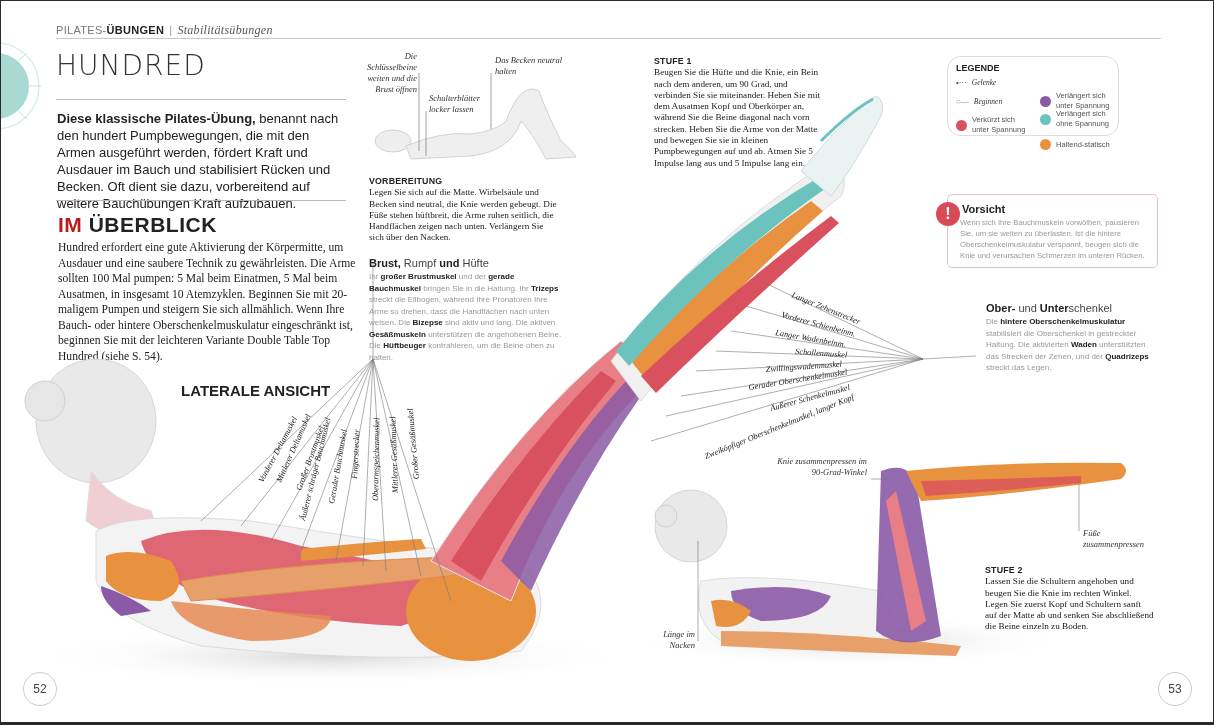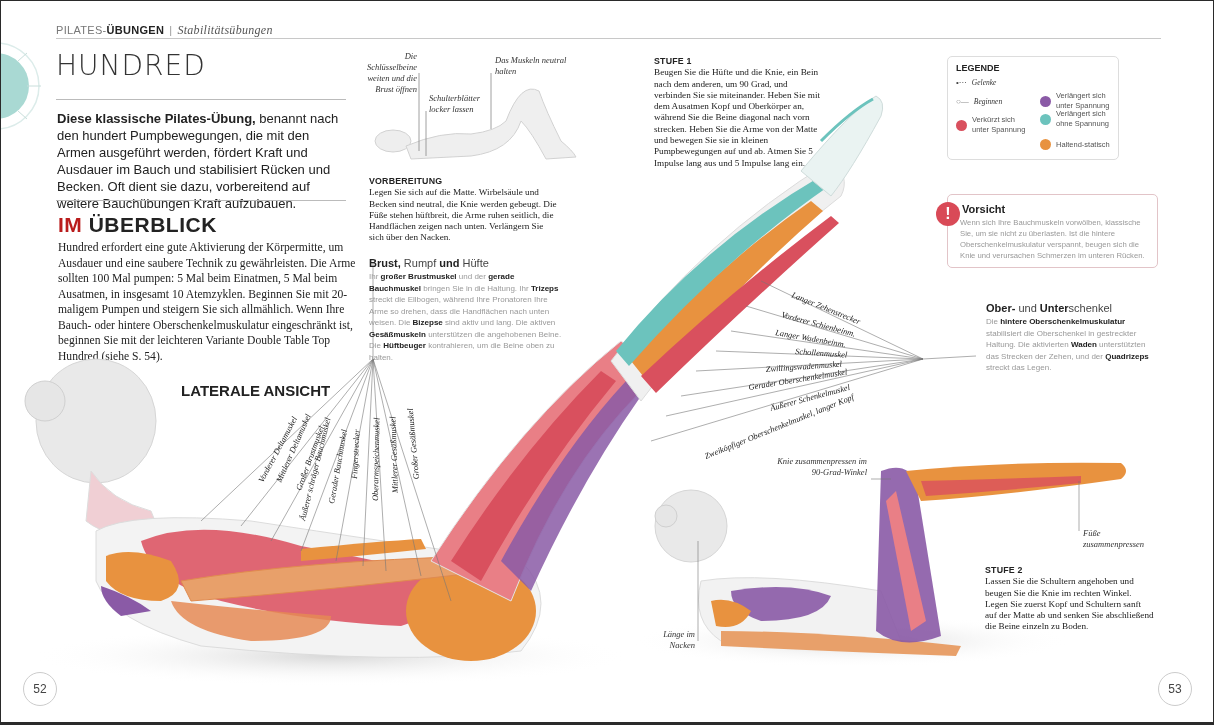--- a/index.html
+++ b/index.html
@@ -27,21 +27,21 @@
   .overview-p { position: absolute; left: 57px; top: 239px; width: 298px; font-family: "Liberation Serif", serif; font-size: 11.6px; line-height: 15.5px; color: #222; }
 
   .serif-note { font-family: "Liberation Serif", serif; font-style: italic; font-size: 8.5px; line-height: 11px; color: #333; position: absolute; }
   .cap { font-weight: bold; font-size: 8.8px; letter-spacing: 0.2px; color: #222; }
   .block-serif { position: absolute; font-family: "Liberation Serif", serif; font-size: 9.2px; line-height: 11.3px; color: #222; }
   .block-sans { position: absolute; font-size: 8px; line-height: 11.5px; color: #999; }
   .block-sans b { color: #222; }
   .block-sans .h { font-size: 11px; color: #222; line-height: 14px; display: block; margin-bottom: 1px; }
   .block-sans .h .lt { font-weight: normal; color: #444; }
 
-  .legend { position: absolute; left: 946px; top: 55px; width: 172px; height: 104px; border: 1px solid #ddd; border-radius: 5px; padding: 6px 8px; font-size: 7.5px; color: #555; }
+  .legend { position: absolute; left: 946px; top: 55px; width: 172px; height: 80px; border: 1px solid #ddd; border-radius: 14px; padding: 6px 8px; font-size: 7.5px; color: #555; }
   .legend .lt { font-weight: bold; font-size: 9px; color: #222; margin-bottom: 3px; }
   .legend .item { position: absolute; display: flex; align-items: center; gap: 5px; line-height: 10px; }
   .legend .dot { width: 11px; height: 11px; border-radius: 50%; flex: none; }
   .legend .ital { font-family: "Liberation Serif", serif; font-style: italic; color: #333; }
 
   .caution { position: absolute; left: 946px; top: 193px; width: 211px; height: 74px; border: 1px solid #e2c4c8; border-radius: 5px; padding: 8px 8px 6px 12px; }
   .caution .ic { position: absolute; left: -12px; top: 7px; width: 24px; height: 24px; border-radius: 50%; background: #d94a57; color: #fff; font-weight: bold; font-size: 16px; text-align: center; line-height: 24px; }
   .caution .h { font-weight: bold; font-size: 11px; color: #222; margin-left: 2px; }
   .caution .p { font-size: 7.7px; line-height: 11px; color: #999; margin-top: 2px; }
 
@@ -186,21 +186,21 @@
       <text class="lbl" transform="translate(774,334) rotate(10)">Langer Wadenbeinm.</text>
       <text class="lbl" transform="translate(794,353) rotate(4)">Schollenmuskel</text>
       <text class="lbl" transform="translate(765,371) rotate(-4)">Zwillingswadenmuskel</text>
       <text class="lbl" transform="translate(748,389) rotate(-9)">Gerader Oberschenkelmuskel</text>
       <text class="lbl" transform="translate(770,410) rotate(-15)">Äußerer Schenkelmuskel</text>
       <text class="lbl" transform="translate(705,458) rotate(-22)">Zweiköpfiger Oberschenkelmuskel, langer Kopf</text>
     </g>
   </svg>
 
   <div class="serif-note" style="left:360px; top:50px; width:56px; text-align:right;">Die Schlüsselbeine weiten und die Brust öffnen</div>
-  <div class="serif-note" style="left:494px; top:54px; width:80px;">Das Muskeln neutral halten</div>
+  <div class="serif-note" style="left:494px; top:54px; width:80px;">Das Becken neutral halten</div>
   <div class="serif-note" style="left:428px; top:92px; width:60px;">Schulterblätter locker lassen</div>
 
   <div class="block-serif" style="left:368px; top:175px; width:190px;">
     <div class="cap" style="font-family:'Liberation Sans',sans-serif;">VORBEREITUNG</div>
     <div>Legen Sie sich auf die Matte. Wirbelsäule und Becken sind neutral, die Knie werden gebeugt. Die Füße stehen hüftbreit, die Arme ruhen seitlich, die Handflächen zeigen nach unten. Verlängern Sie sich über den Nacken.</div>
   </div>
 
   <div class="block-sans" style="left:368px; top:255px; width:193px;">
     <span class="h"><b>Brust,</b><span class="lt"> Rumpf </span><b>und</b><span class="lt"> Hüfte</span></span>
     <span>Ihr </span><b>großer Brustmuskel</b><span> und der </span><b>gerade Bauchmuskel</b><span> bringen Sie in die Haltung. Ihr </span><b>Trizeps</b><span> streckt die Ellbogen, während Ihre Pronatoren Ihre Arme so drehen, dass die Handflächen nach unten weisen. Die </span><b>Bizepse</b><span> sind aktiv und lang. Die aktiven </span><b>Gesäßmuskeln</b><span> unterstützen die angehobenen Beine. Die </span><b>Hüftbeuger</b><span> kontrahieren, um die Beine oben zu halten.</span>
@@ -235,21 +235,21 @@
     </div>
     <div class="item" style="left:92px; top:82px; width:78px;">
       <span class="dot" style="background:#e8923f;"></span>
       <span>Haltend-statisch</span>
     </div>
   </div>
 
   <div class="caution">
     <div class="ic">!</div>
     <div class="h">Vorsicht</div>
-    <div class="p">Wenn sich Ihre Bauchmuskeln vorwölben, klassische Sie, um sie nicht zu überlasten. Ist die hintere Oberschenkelmuskulatur verspannt, beugen sich die Knie und verursachen Schmerzen im unteren Rücken.</div>
+    <div class="p">Wenn sich Ihre Bauchmuskeln vorwölben, pausieren Sie, um sie weiten zu überlasten. Ist die hintere Oberschenkelmuskulatur verspannt, beugen sich die Knie und verursachen Schmerzen im unteren Rücken.</div>
   </div>
 
   <div class="block-sans" style="left:985px; top:300px; width:170px;">
     <span class="h"><b>Ober-</b><span class="lt"> und </span><b>Unter</b><span class="lt">schenkel</span></span>
     <span>Die </span><b>hintere Oberschenkelmuskulatur</b><span> stabilisiert die Oberschenkel in gestreckter Haltung. Die aktivierten </span><b>Waden</b><span> unterstützten das Strecken der Zehen, und der </span><b>Quadrizeps</b><span> streckt das Legen.</span>
   </div>
 
   <div style="position:absolute; left:180px; top:381px; font-size:15px; font-weight:bold; color:#222;">LATERALE ANSICHT</div>
 
   <div class="serif-note" style="left:770px; top:455px; width:96px; text-align:right;">Knie zusammenpressen im 90-Grad-Winkel</div>

